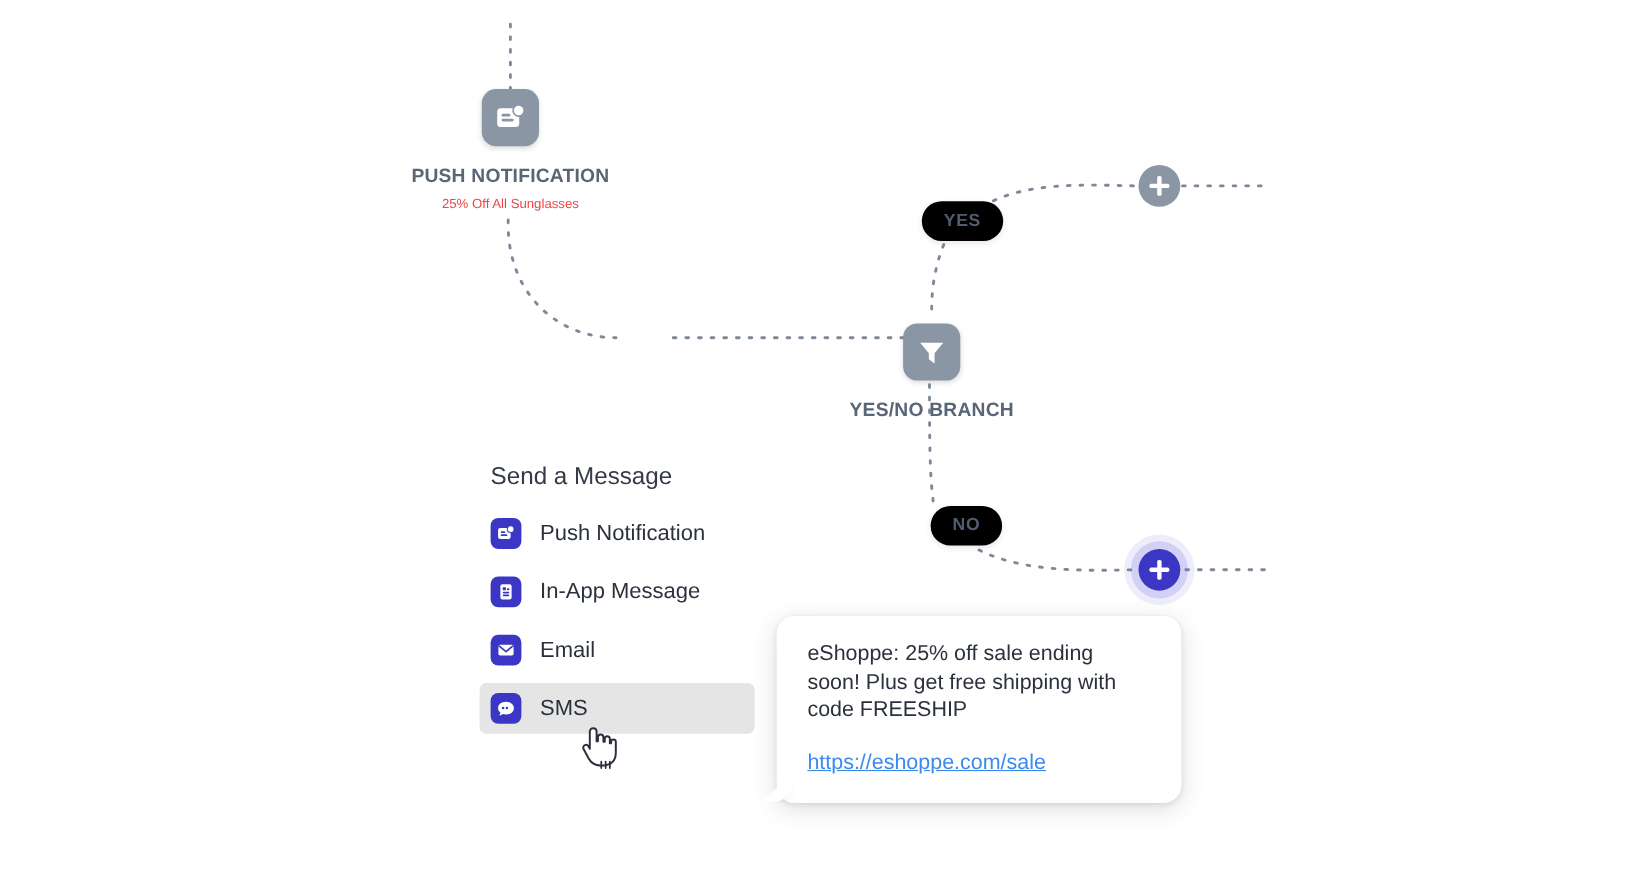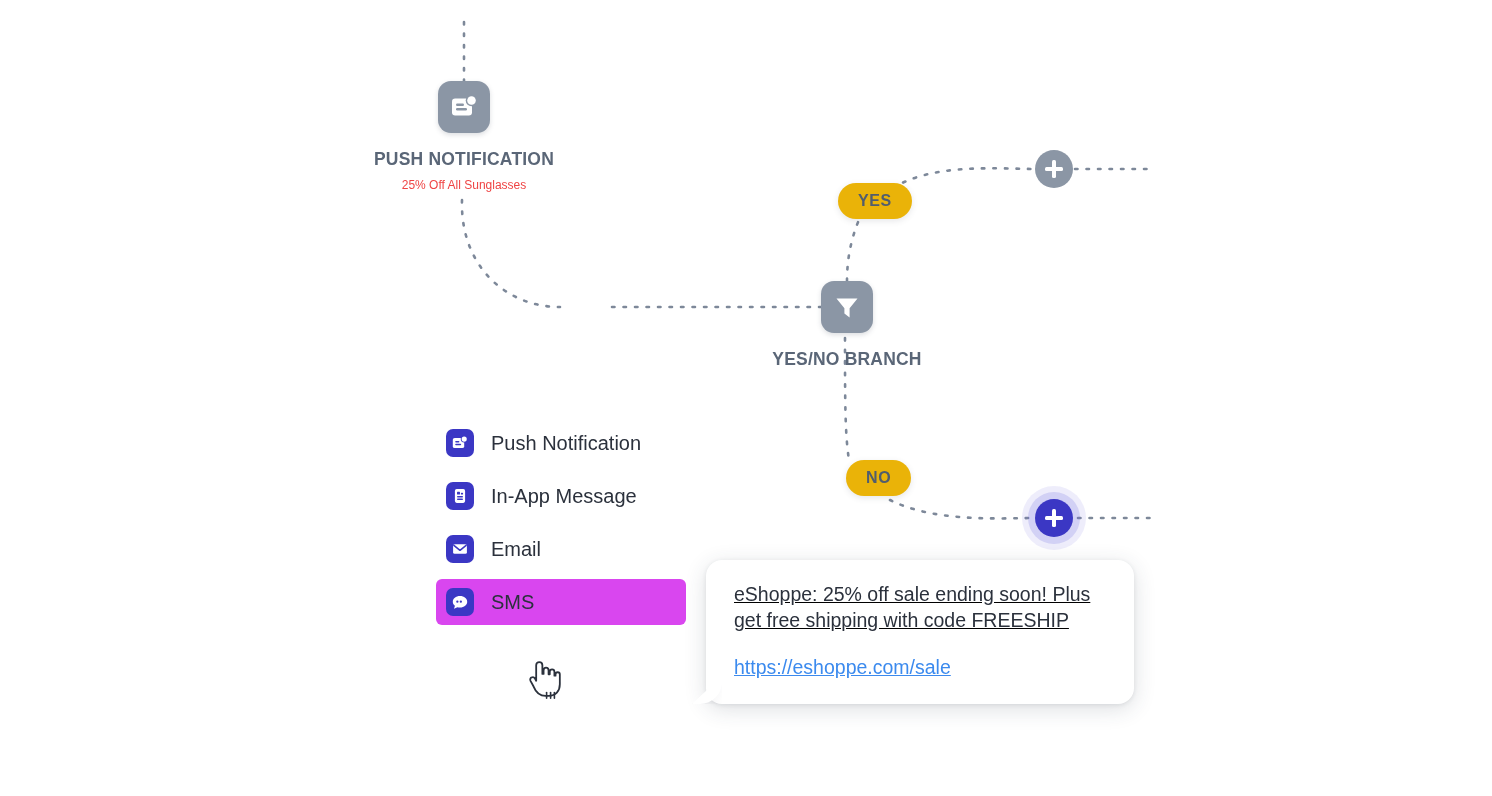--- a/index.html
+++ b/index.html
@@ -55,21 +55,21 @@
   }
   .node-sub {
     margin-top: 8px;
     font-size: 12px;
     color: #ef4444;
     white-space: nowrap;
   }
   
   .pill {
     position: absolute;
-    background: #eab308;
+    background: #000000;
     border-radius: 999px;
     padding: 9px 20px;
     font-size: 16px;
     font-weight: bold;
     letter-spacing: 0.6px;
     color: #515d6e;
     box-shadow: 0 2px 6px rgba(60,72,88,0.13);
   }
   
   .plus {
@@ -117,21 +117,21 @@
   .menu-item {
     display: flex;
     align-items: center;
     height: 46px;
     padding-left: 10px;
     border-radius: 6px;
     cursor: pointer;
     margin-bottom: 7px;
   }
   .menu-item.selected {
-    background: #d946ef;
+    background: #e5e5e5;
     width: 240px;
   }
   .menu-icon {
     width: 28px;
     height: 28px;
     border-radius: 7px;
     background: #3b37c4;
     display: flex;
     align-items: center;
     justify-content: center;
@@ -141,27 +141,26 @@
     margin-left: 17px;
     font-size: 20px;
     color: #2b313c;
     white-space: nowrap;
   }
   
   #bubble {
     position: absolute;
     left: 706px;
     top: 560px;
-    width: 428px;
+    width: 368px;
     background: #ffffff;
     border-radius: 16px;
     padding: 22px 28px 24px 28px;
     box-sizing: border-box;
     box-shadow: 0 5px 22px rgba(45,55,72,0.16), 0 1px 4px rgba(45,55,72,0.10);
-    text-decoration: underline;
   }
   #bubble::after {
     content: "";
     position: absolute;
     left: -14px;
     bottom: 0px;
     width: 30px;
     height: 28px;
     background: #ffffff;
     border-bottom-right-radius: 22px;
@@ -227,40 +226,41 @@
         <rect x="7" y="16" width="11" height="2.4" rx="1.2" fill="#8b96a5"></rect>
         <circle cx="22.5" cy="8.5" r="5.8" fill="#8b96a5"></circle>
         <circle cx="22.5" cy="8.5" r="4.3" fill="#ffffff"></circle>
       </svg>
     </div>
     <div class="node-title">PUSH NOTIFICATION</div>
     <div class="node-sub">25% Off All Sunglasses</div>
   </div>
 
 
-  <div class="node" style="left:847px; top:281px;">
+  <div class="node" style="left:847px; top:294px;">
     <div class="node-icon">
       <svg width="30" height="30" viewBox="0 0 30 30" xmlns="http://www.w3.org/2000/svg">
         <path d="M4.5,6.5 L25.5,6.5 L17.6,16.2 L17.6,25.5 L12.4,21.6 L12.4,16.2 Z" fill="#ffffff"></path>
       </svg>
     </div>
     <div class="node-title">YES/NO BRANCH</div>
   </div>
 
   <div class="pill" style="left:838px; top:183px;">YES</div>
   <div class="pill" style="left:846px; top:460px;text-align:center;">NO</div>
 
   <div class="plus" style="left:1035px; top:150px;">
     <span class="plus-glyph"></span>
   </div>
   <div class="plus active" style="left:1035px; top:499px;">
     <span class="plus-glyph"></span>
   </div>
 
   <div id="menu">
+    <div id="menu-heading">Send a Message</div>
 
     <div class="menu-item">
       <span class="menu-icon">
         <svg width="18" height="18" viewBox="0 0 30 30" xmlns="http://www.w3.org/2000/svg">
           <rect x="3" y="6.5" width="19" height="17" rx="3.2" fill="#ffffff"></rect>
           <rect x="7" y="11.5" width="7" height="2.6" rx="1.3" fill="#3b37c4"></rect>
           <rect x="7" y="16.2" width="10" height="2.6" rx="1.3" fill="#3b37c4"></rect>
           <circle cx="22" cy="8.5" r="5.8" fill="#3b37c4"></circle>
           <circle cx="22" cy="8.5" r="4.3" fill="#ffffff"></circle>
         </svg>

